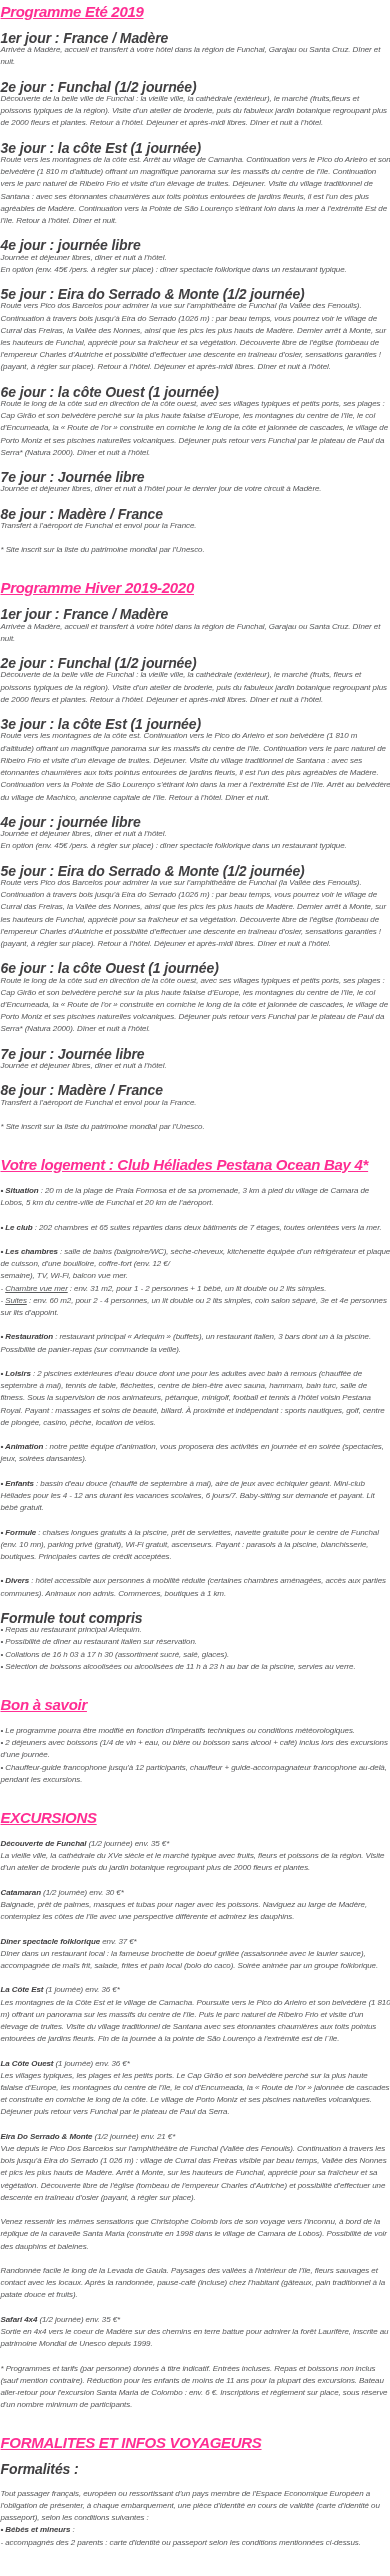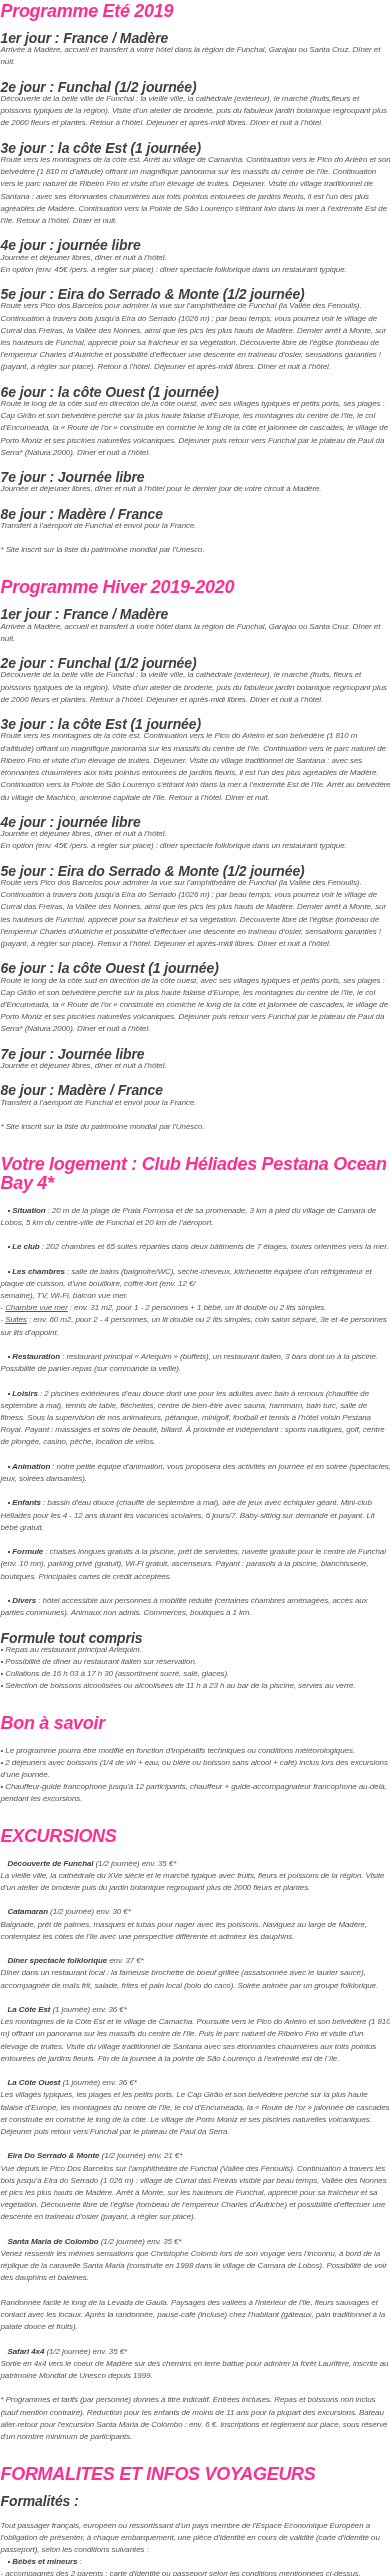--- a/index.html
+++ b/index.html
@@ -8,37 +8,38 @@
     padding: 1.5px 0 4.1px 0.5px;
     font-style: italic;
     color: #58595b;
   }
   #doc p.p {
     margin: 0;
     font-size: 8px;
     line-height: 12.2px;
     letter-spacing: -0.1px;
   }
-  #doc .p .bold { font-weight: 700; color: #414042; padding-left: 7px; }
+  #doc .p .bold { font-weight: 700; color: #414042; }
   #doc .underline { text-decoration: underline; }
   #doc h3.h3 {
     margin: 0;
     font-size: 14px;
     line-height: 12.2px;
     letter-spacing: -0.1px;
     font-weight: 700;
     color: #414042;
   }
   #doc h1.h1 {
     margin: 21.6px 0 10.8px 0;
-    font-size: 18px;
+    font-size: 15px;
     line-height: 19.6px;
     font-weight: 700;
     letter-spacing: -0.3px;
     color: #ff2e93;
+    text-decoration: underline;
   }
   #doc > h1.h1:first-child { margin-top: 0; }
   #doc .gap { height: 12.2px; }
 </style>
 </head>
 <body>
 
 <main id="doc">
     <h1 class="h1"><span>Programme Eté 2019</span></h1>
     <h3 class="h3"><span>1er jour : France / Madère</span></h3>
@@ -136,21 +137,20 @@
     <div class="gap"></div>
     <p class="p"><span class="bold">La Côte Est</span><span>  (1 journée) env. 36 €*</span></p>
     <p class="p"><span>Les montagnes de la Côte Est et le village de Camacha. Poursuite vers le Pico do Arieiro et son belvédère (1 810 m) offrant un panorama sur les massifs du centre de l’île. Puis le parc naturel de Ribeiro Frio et visite d’un élevage de truites. Visite du village traditionnel de Santana avec ses étonnantes chaumières aux toits pointus entourées de jardins fleuris. Fin de la journée à la pointe de São Lourenço à l’extrémité est de l´île.</span></p>
     <div class="gap"></div>
     <p class="p"><span class="bold">La Côte Ouest</span><span>  (1 journée) env. 36 €*</span></p>
     <p class="p"><span>Les villages typiques, les plages et les petits ports. Le Cap Girão et son belvédère perché sur la plus haute falaise d’Europe, les montagnes du centre de l’île, le col d’Encumeada, la « Route de l’or » jalonnée de cascades et construite en corniche le long de la côte. Le village de Porto Moniz et ses piscines naturelles volcaniques. Déjeuner puis retour vers Funchal par le plateau de Paul da Serra.</span></p>
     <div class="gap"></div>
     <p class="p"><span class="bold">Eira Do Serrado &amp; Monte</span><span>  (1/2 journée) env. 21 €*</span></p>
     <p class="p"><span>Vue depuis le Pico Dos Barcelos sur l’amphithéâtre de Funchal (Vallée des Fenouils). Continuation à travers les bois jusqu’à Eira do Serrado (1 026 m) : village de Curral das Freiras visible par beau temps, Vallée des Nonnes et pics les plus hauts de Madère. Arrêt à Monte, sur les hauteurs de Funchal, apprécié pour sa fraîcheur et sa végétation. Découverte libre de l’église (tombeau de l’empereur Charles d’Autriche) et possibilité d’effectuer une descente en traîneau d’osier (payant, à régler sur place).</span></p>
     <div class="gap"></div>
-    <p class="p"><span class="bold">Santa Maria de Colombo</span><span>  (1/2 journée) env. 35 €*</span></p>
     <p class="p"><span>Venez ressentir les mêmes sensations que Christophe Colomb lors de son voyage vers l’inconnu, à bord de la réplique de la caravelle Santa Maria (construite en 1998 dans le village de Camara de Lobos).  Possibilité de voir des dauphins et baleines.</span></p>
     <div class="gap"></div>
     <p class="p"><span>Randonnée facile le long de la Levada de Gaula. Paysages des vallées à l'intérieur de l’île, fleurs sauvages et contact avec les locaux. Après la randonnée, pause-café (incluse) chez l’habitant (gâteaux, pain traditionnel à la patate douce et fruits).</span></p>
     <div class="gap"></div>
     <p class="p"><span class="bold">Safari 4x4</span><span>  (1/2 journée) env. 35 €*</span></p>
     <p class="p"><span>Sortie en 4x4 vers le coeur de Madère sur des chemins en terre battue pour admirer la forêt Laurifère, inscrite au patrimoine Mondial de Unesco depuis 1999.</span></p>
     <div class="gap"></div>
     <p class="p"><span>* Programmes et tarifs (par personne) donnés à titre indicatif. Entrées incluses. Repas et boissons non inclus (sauf mention contraire). Réduction pour les enfants de moins de 11 ans pour la plupart des excursions. Bateau aller-retour pour l'excursion Santa Maria de Colombo : env. 6 €. Inscriptions et règlement sur place, sous réserve d'un nombre minimum de participants.</span></p>
     <h1 class="h1"><span>FORMALITES ET INFOS VOYAGEURS</span></h1>
     <h3 class="h3"><span>Formalités :</span></h3>

